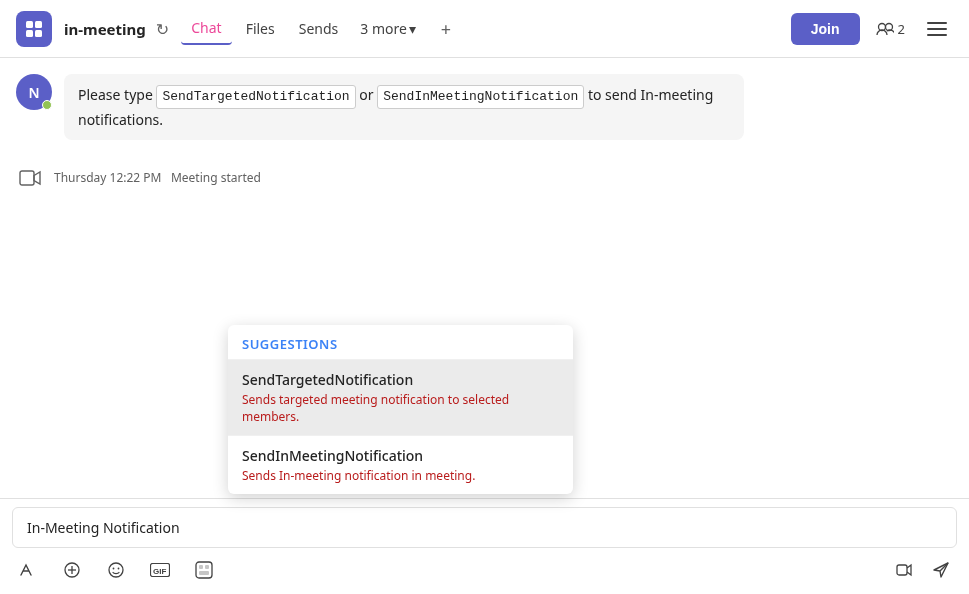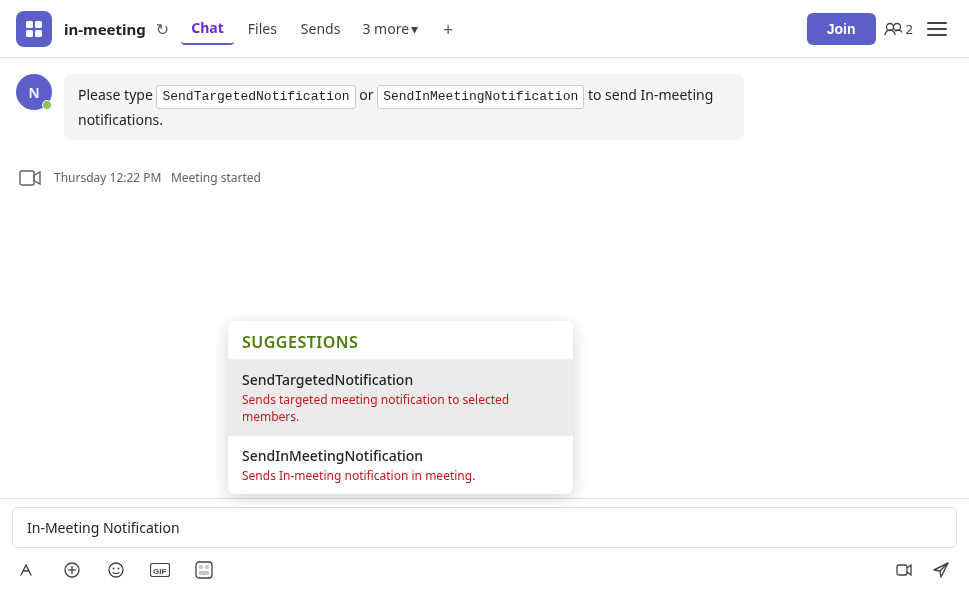--- a/index.html
+++ b/index.html
@@ -55,23 +55,23 @@
     }
     .nav-tab {
       padding: 6px 10px;
       font-size: 14px;
       color: #424242;
       cursor: pointer;
       border-radius: 4px;
       text-decoration: none;
     }
     .nav-tab.active {
-      color: #6d28d9;
+      color: #ec4899;
       border-bottom: 2px solid #5b5fc7;
-      font-weight: 700;
+      font-weight: 400;
     }
     .more-btn {
       display: flex;
       align-items: center;
       gap: 2px;
       font-size: 14px;
       color: #424242;
       cursor: pointer;
       padding: 6px 8px;
       border-radius: 4px;
@@ -84,20 +84,21 @@
       justify-content: center;
       color: #616161;
       cursor: pointer;
       border-radius: 4px;
       font-size: 18px;
     }
     .header-right {
       margin-left: auto;
       display: flex;
       align-items: center;
+      gap: 8px;
     }
     .join-btn {
       background: #5b5fc7;
       color: white;
       border: none;
       padding: 8px 20px;
       border-radius: 6px;
       font-size: 14px;
       font-weight: 600;
       cursor: pointer;
@@ -233,23 +234,23 @@
       bottom: 100px;
       width: 345px;
       background: #fff;
       border-radius: 6px;
       box-shadow: 0 4px 16px rgba(0,0,0,0.18);
       z-index: 100;
       overflow: hidden;
     }
     .suggestions-header {
       padding: 10px 14px 6px 14px;
-      font-size: 16px;
+      font-size: 13px;
       font-weight: 600;
-      color: #4d7c0f;
+      color: #3b82f6;
       text-transform: uppercase;
       letter-spacing: 0.5px;
     }
     .suggestion-item {
       padding: 10px 14px;
       cursor: pointer;
       border-top: 1px solid #f0f0f0;
     }
     .suggestion-item:hover, .suggestion-item.highlighted {
       background: #f0f0f0;

